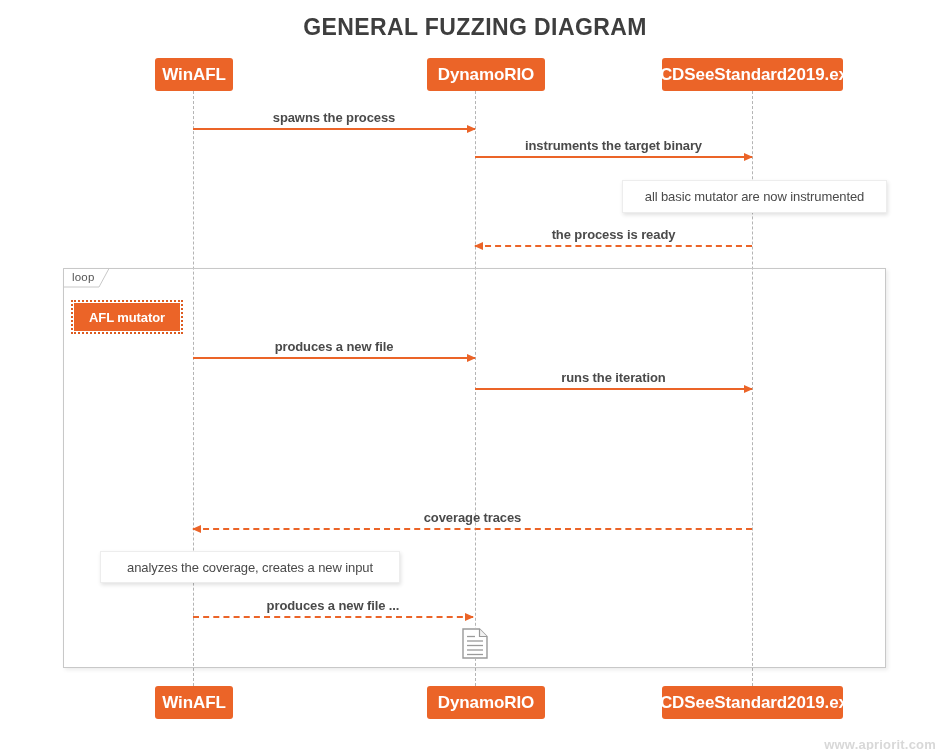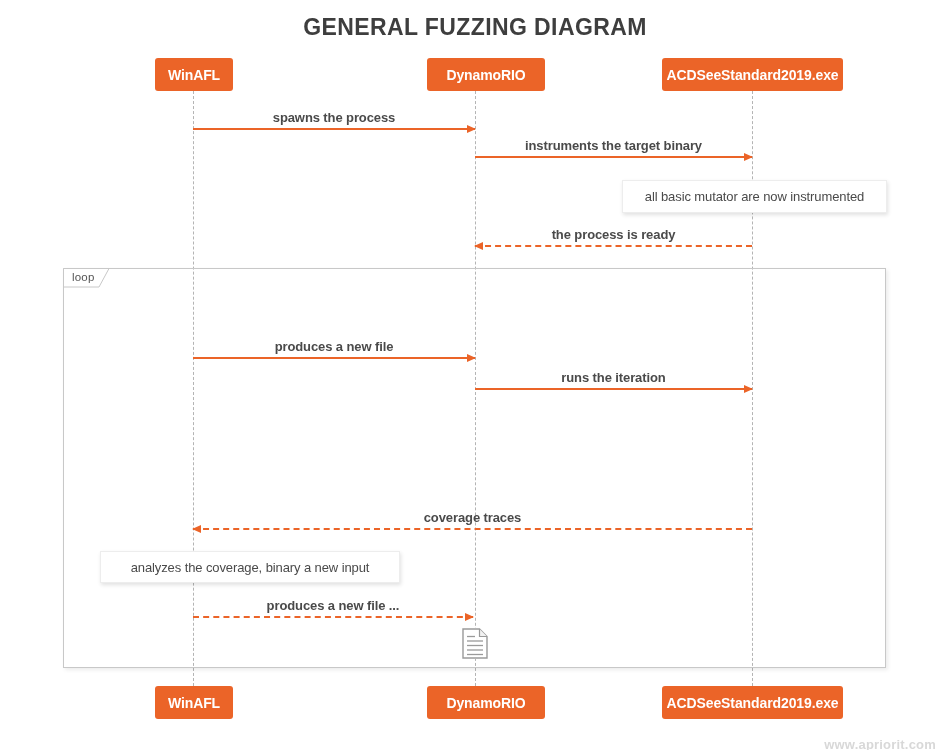--- a/index.html
+++ b/index.html
@@ -14,21 +14,21 @@
   }
   *{box-sizing:border-box;margin:0;padding:0;}
   html,body{background:#fff;}
   body{font-family:"Liberation Sans","DejaVu Sans",sans-serif;}
   .canvas{position:relative;width:950px;height:750px;background:#fff;overflow:hidden;}
 
   .title{position:absolute;left:0;top:14px;width:100%;text-align:center;
     font-size:23px;font-weight:700;color:var(--title);letter-spacing:.4px;}
 
   .actor{position:absolute;height:33px;background:var(--accent);color:#fff;
-    font-size:14px;font-weight:700;display:flex;align-items:center;justify-content:center;
+    font-size:17px;font-weight:700;display:flex;align-items:center;justify-content:center;
     border-radius:3px;letter-spacing:-.1px;text-align:center;}
   .a-winafl{left:155px;width:78px;}
   .a-dynamorio{left:427px;width:118px;}
   .a-target{left:662px;width:181px;}
   .a-top{top:58px;}
   .a-bottom{top:686px;}
 
   .lifeline{position:absolute;top:91px;height:595px;width:0;border-left:1px dashed var(--lifeline);}
   .ll-1{left:193px;} .ll-2{left:475px;} .ll-3{left:752px;}
 
@@ -102,37 +102,40 @@
     <span class="lbl">the process is ready</span>
     <span class="ah ah-l"></span>
   </div>
 
   <div class="loop-frame"></div>
   <svg class="loop-tab" width="50" height="20" viewBox="0 0 50 20">
     <path d="M0.5,0.5 H46 L36,19 H0.5 Z" fill="#ffffff" stroke="#C8C8C8" stroke-width="1"></path>
   </svg>
   <span class="loop-tab-label">loop</span>
 
+  <div class="mutator-outer">
+    <div class="mutator-inner">AFL mutator</div>
+  </div>
 
   <div class="msg m4">
     <span class="lbl">produces a new file</span>
     <span class="ah ah-r"></span>
   </div>
   <div class="msg m5">
     <span class="lbl">runs the iteration</span>
     <span class="ah ah-r"></span>
   </div>
 
 
   <div class="msg dashed m6">
     <span class="lbl">coverage traces</span>
     <span class="ah ah-l"></span>
   </div>
 
-  <div class="note n4">analyzes the coverage, binary a new input</div>
+  <div class="note n4">analyzes the coverage, creates a new input</div>
 
   <div class="msg dashed m7">
     <span class="lbl">produces a new file ...</span>
     <span class="ah ah-r"></span>
   </div>
 
   <svg class="doc-icon" width="26" height="31" viewBox="0 0 26 31">
     <path d="M1,1 H17.5 L25,8.5 V30 H1 Z" fill="#ffffff" stroke="#9A9A9A" stroke-width="1.4"></path>
     <path d="M17.5,1 V8.5 H25" fill="#F2F2F2" stroke="#9A9A9A" stroke-width="1.2"></path>
     <line x1="5" y1="8.5" x2="13" y2="8.5" stroke="#9A9A9A" stroke-width="1.3"></line>

